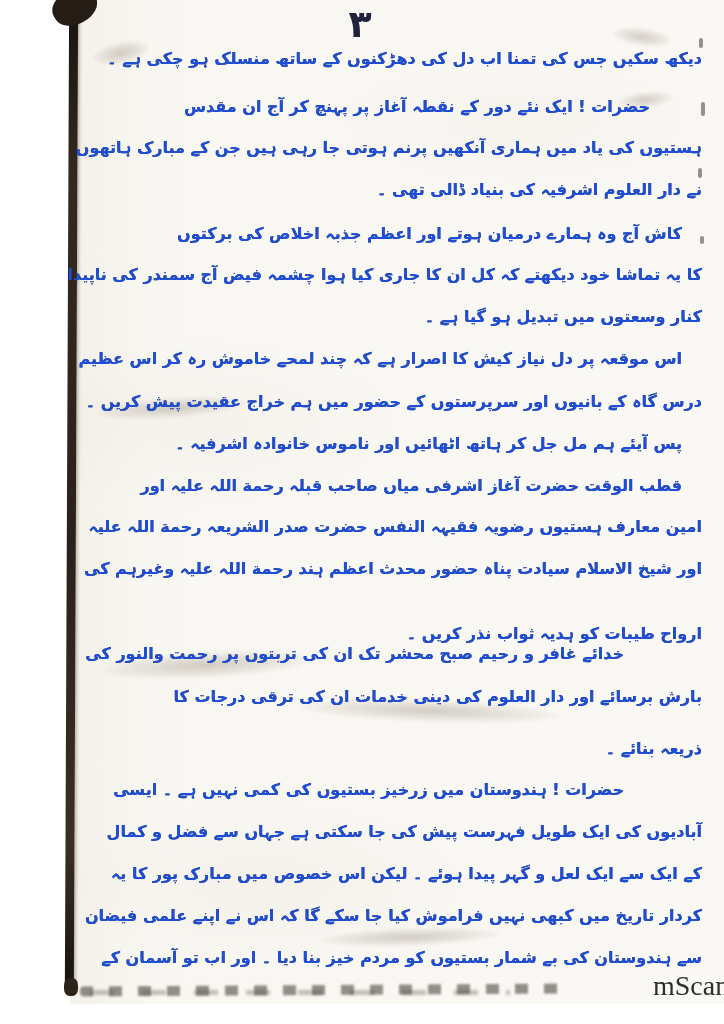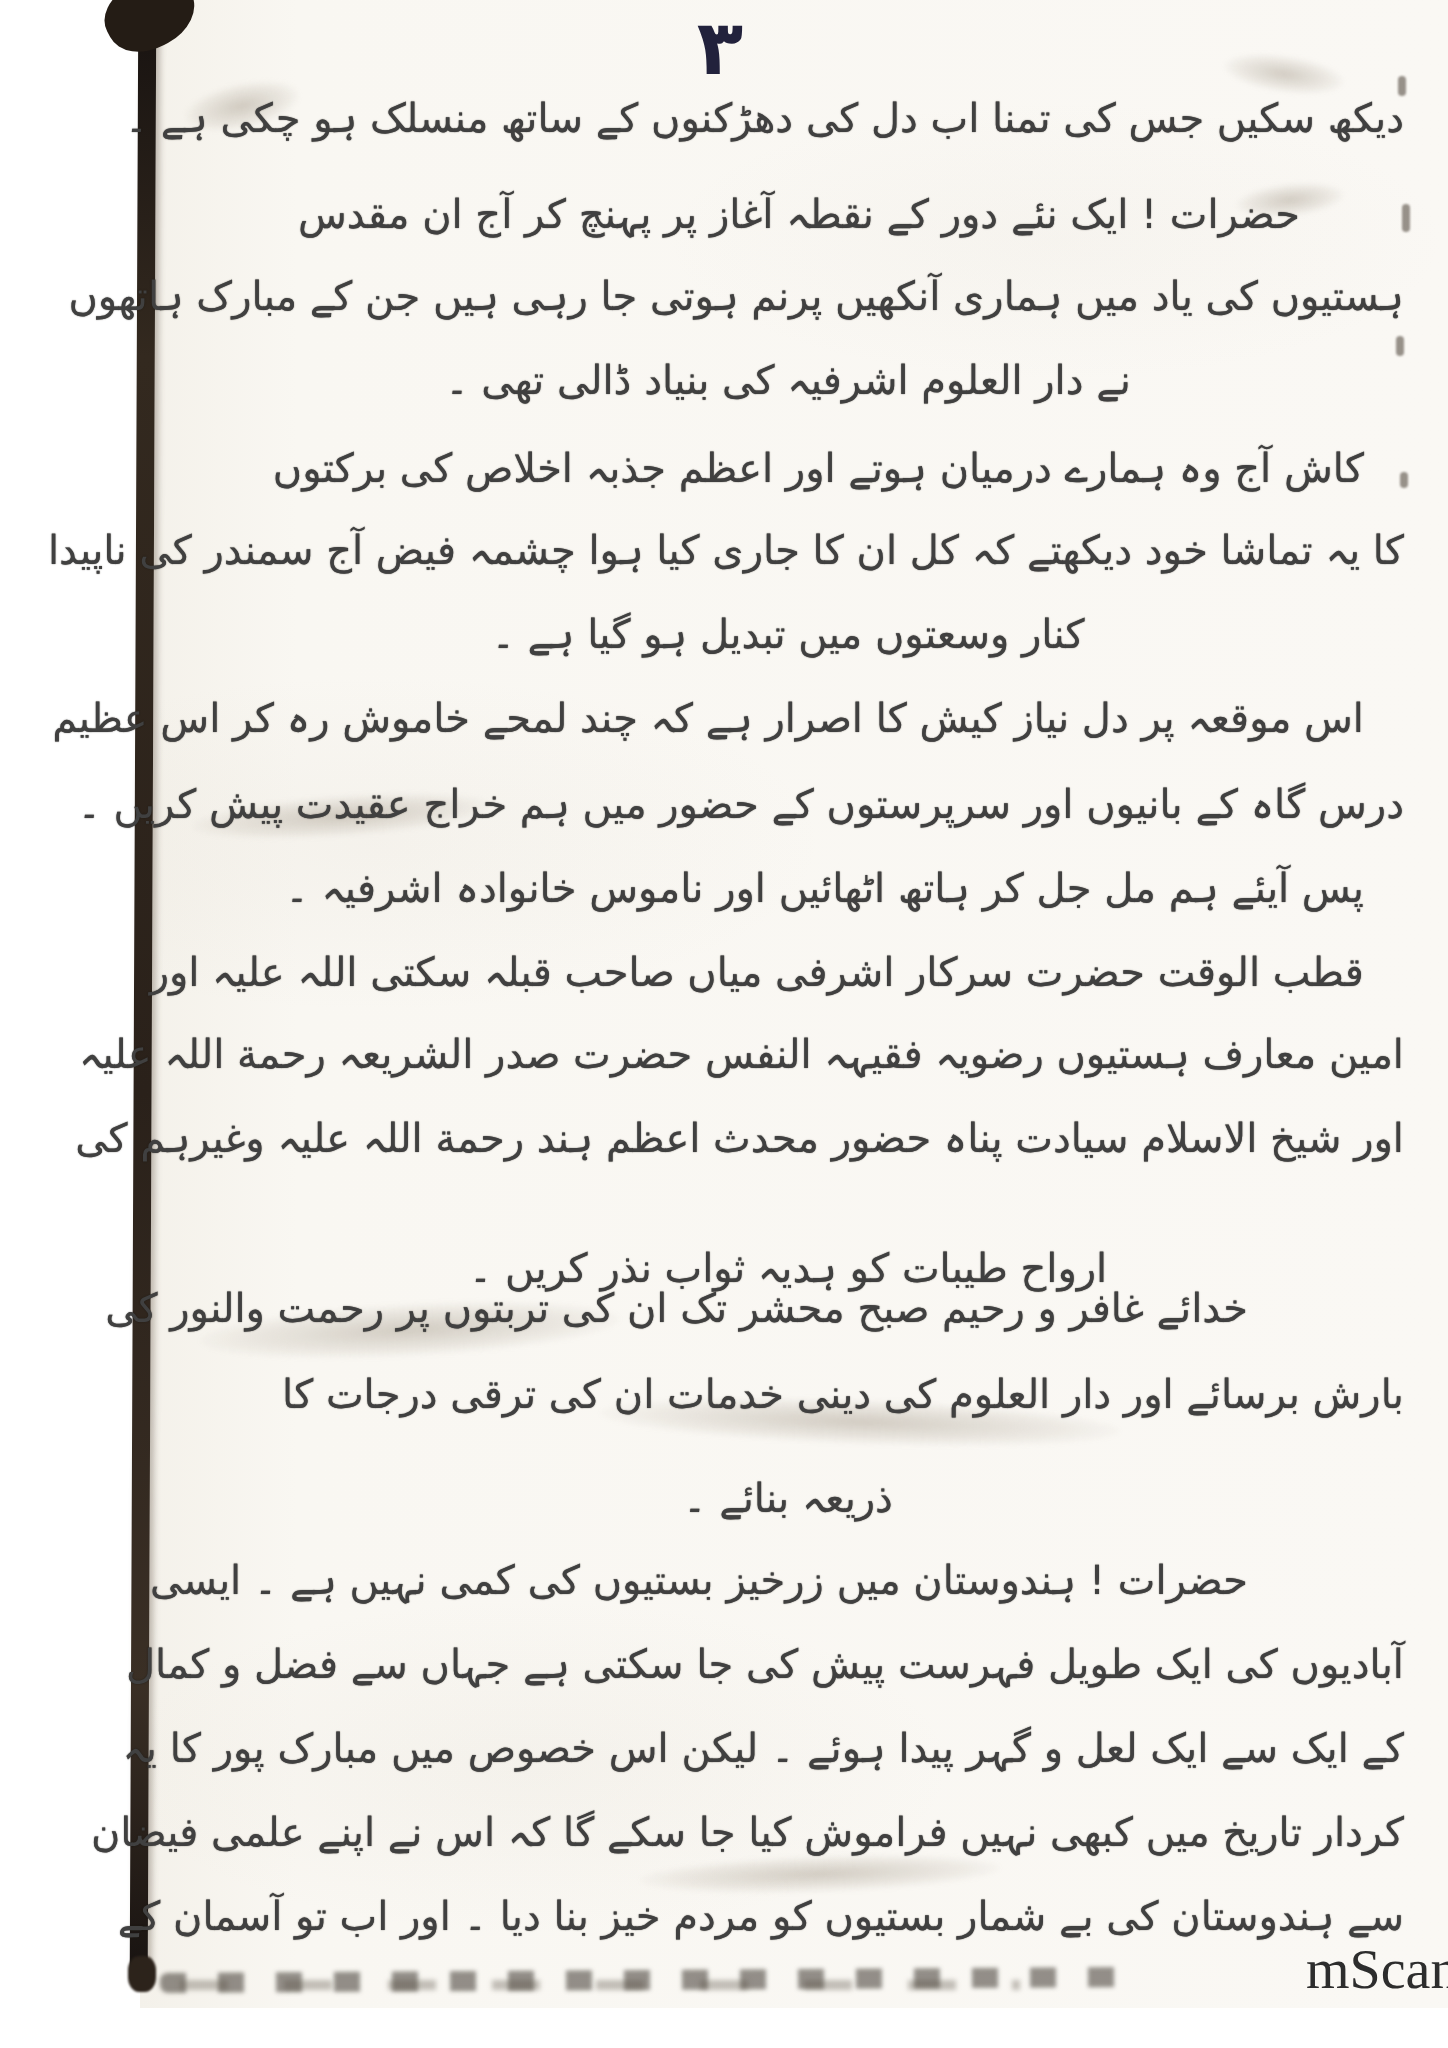--- a/index.html
+++ b/index.html
@@ -48,27 +48,27 @@
     font-size:38px; font-weight:bold; color:#22223c;
     font-family:"DejaVu Sans", sans-serif;
   }
 
   
   .line {
     position:absolute; left:86px; right:22px;
     direction:rtl; unicode-bidi:embed;
     text-align:right;
     white-space:nowrap;
-    font-size:20px; font-weight:normal;
-    color:#404040;
+    font-size:16px; font-weight:bold;
+    color:#1d4ed8;
     letter-spacing:0px;
     text-shadow:0 0 0.6px rgba(24,20,15,0.8);
     line-height:26px;
   }
-  .align-left { text-align:center; }
+  .align-left { text-align:right; }
   .ind-sm { padding-right:20px; }
   .ind-md { padding-right:52px; }
   .ind-lg { padding-right:78px; }
 
   .l1  { top:46px; }
   .l2  { top:94px; }
   .l3  { top:135px; }
   .l4  { top:177px; }
   .l5  { top:221px; }
   .l6  { top:262px; }
@@ -169,21 +169,21 @@
   <div class="line l1">دیکھ سکیں جس کی تمنا اب دل کی دھڑکنوں کے ساتھ منسلک ہو چکی ہے ۔</div>
   <div class="line l2 ind-md">حضرات ! ایک نئے دور کے نقطہ آغاز پر پہنچ کر آج ان مقدس</div>
   <div class="line l3">ہستیوں کی یاد میں ہماری آنکھیں پرنم ہوتی جا رہی ہیں جن کے مبارک ہاتھوں</div>
   <div class="line l4 align-left">نے دار العلوم اشرفیہ کی بنیاد ڈالی تھی ۔</div>
   <div class="line l5 ind-sm">کاش آج وہ ہمارے درمیان ہوتے اور اعظم جذبہ اخلاص کی برکتوں</div>
   <div class="line l6">کا یہ تماشا خود دیکھتے کہ کل ان کا جاری کیا ہوا چشمہ فیض آج سمندر کی ناپیدا</div>
   <div class="line l7 align-left">کنار وسعتوں میں تبدیل ہو گیا ہے ۔</div>
   <div class="line l8 ind-sm">اس موقعہ پر دل نیاز کیش کا اصرار ہے کہ چند لمحے خاموش رہ کر اس عظیم</div>
   <div class="line l9">درس گاہ کے بانیوں اور سرپرستوں کے حضور میں ہم خراج عقیدت پیش کریں ۔</div>
   <div class="line l10 ind-sm">پس آیئے ہم مل جل کر ہاتھ اٹھائیں اور ناموس خانوادہ اشرفیہ ۔</div>
-  <div class="line l11 ind-sm">قطب الوقت حضرت سرکار اشرفی میاں صاحب قبلہ سکتی اللہ علیہ اور</div>
+  <div class="line l11 ind-sm">قطب الوقت حضرت آغاز اشرفی میاں صاحب قبلہ رحمة اللہ علیہ اور</div>
   <div class="line l12">امین معارف ہستیوں رضویہ فقیہہ النفس حضرت صدر الشریعہ رحمة اللہ علیہ</div>
   <div class="line l13">اور شیخ الاسلام سیادت پناہ حضور محدث اعظم ہند رحمة اللہ علیہ وغیرہم کی</div>
   <div class="line l14 align-left">ارواح طیبات کو ہدیہ ثواب نذر کریں ۔</div>
   <div class="line l15 ind-lg">خدائے غافر و رحیم صبح محشر تک ان کی تربتوں پر رحمت والنور کی</div>
   <div class="line l16">بارش برسائے اور دار العلوم کی دینی خدمات ان کی ترقی درجات کا</div>
   <div class="line l17 align-left">ذریعہ بنائے ۔</div>
   <div class="line l18 ind-lg">حضرات ! ہندوستان میں زرخیز بستیوں کی کمی نہیں ہے ۔ ایسی</div>
   <div class="line l20">کے ایک سے ایک لعل و گہر پیدا ہوئے ۔ لیکن اس خصوص میں مبارک پور کا یہ</div>
   <div class="line l19">آبادیوں کی ایک طویل فہرست پیش کی جا سکتی ہے جہاں سے فضل و کمال</div>
   <div class="line l21">کردار تاریخ میں کبھی نہیں فراموش کیا جا سکے گا کہ اس نے اپنے علمی فیضان</div>

